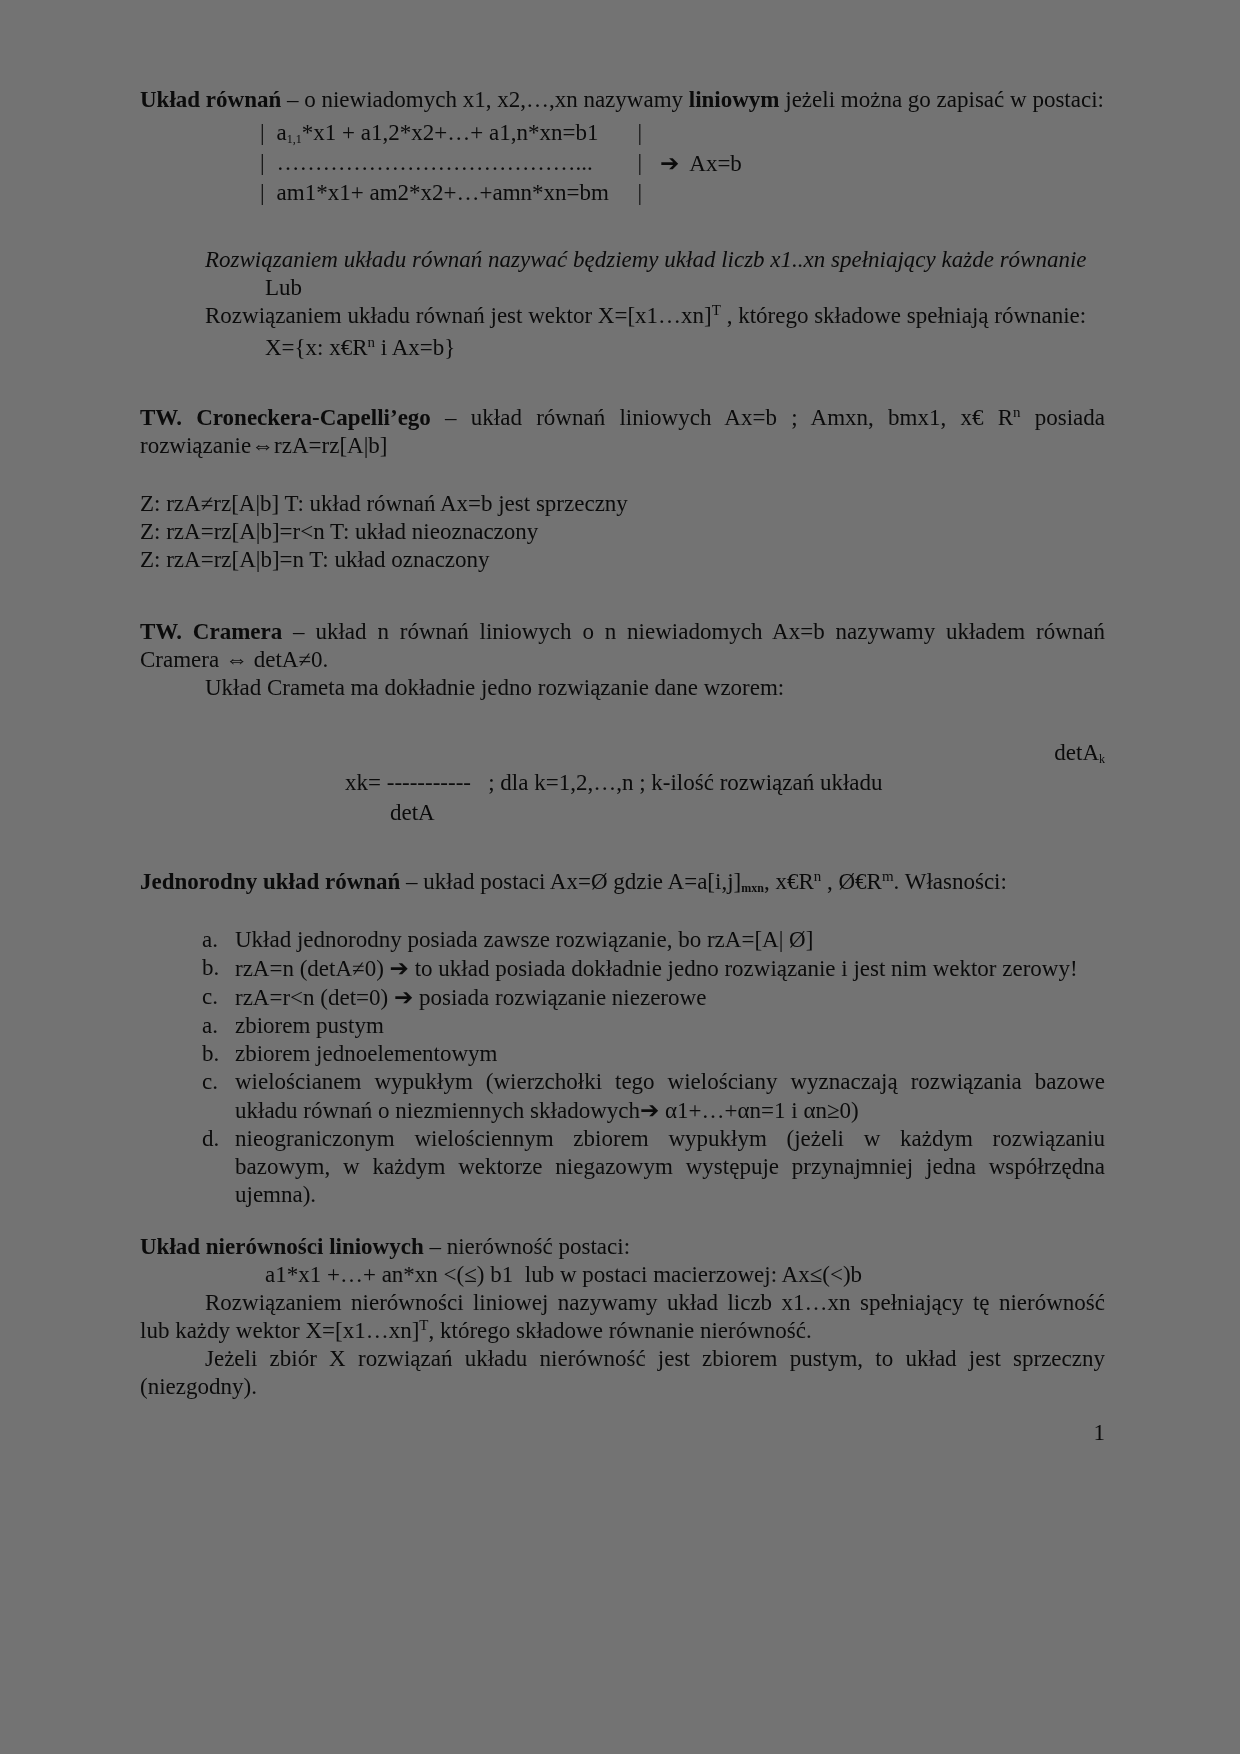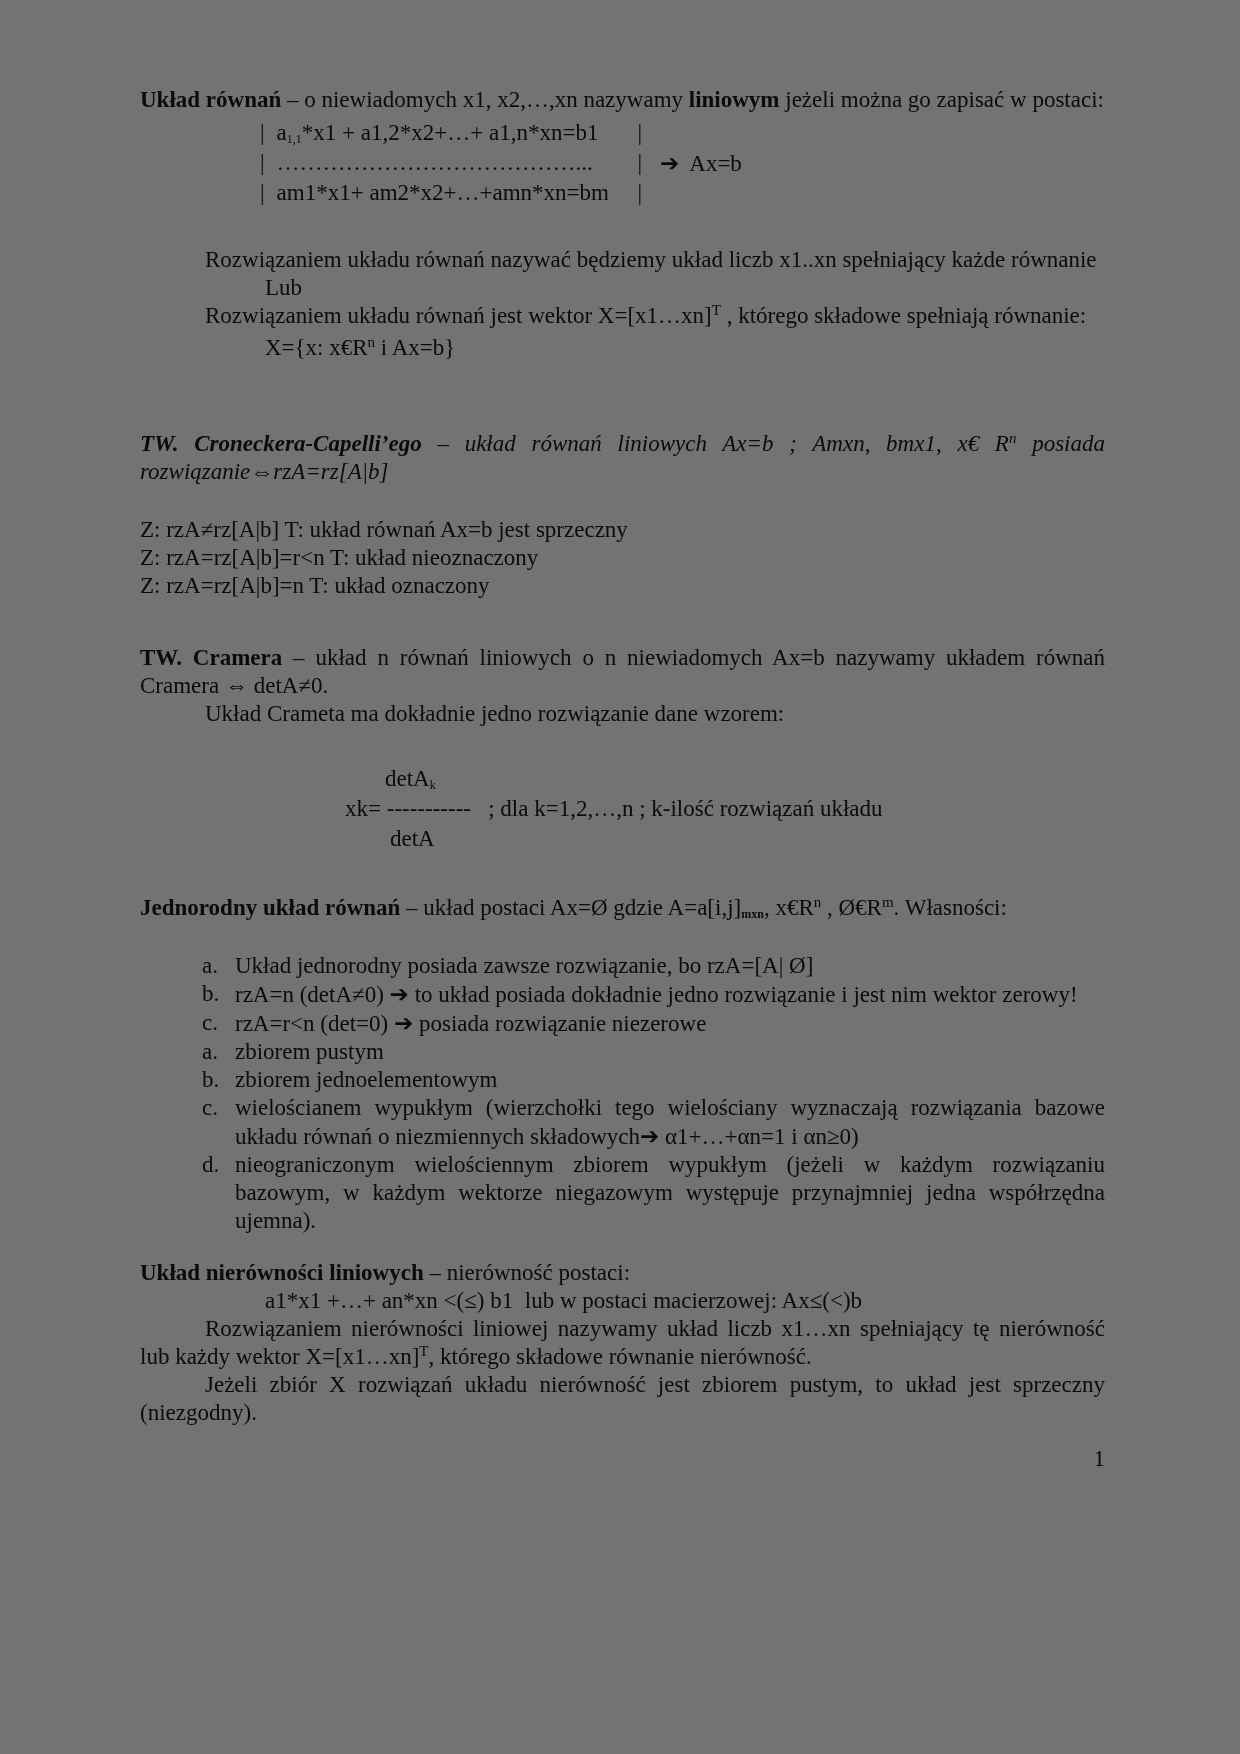--- a/index.html
+++ b/index.html
@@ -25,27 +25,27 @@
   
   .system-wrap { display: flex; align-items: center; margin-top: 4px; margin-left: 120px; }
   .matrix { width: 382px; }
   .m-row { display: flex; line-height: 30px; }
   .m-bar { flex: none; }
   .m-text { flex: 1; padding-left: 12px; }
   .arrow-result { margin-left: 18px; white-space: nowrap; }
   .arrow-result .res { margin-left: 10px; }
 
   
-  .sp-solution { margin-top: 38px; }
+  .sp-solution { margin-top: 38px; font-style: italic; }
   .sp-set { margin-top: 4px; }
-  .sp-kronecker { margin-top: 68px; font-style: italic; }
+  .sp-kronecker { margin-top: 42px; }
   .sp-zblock { margin-top: 30px; }
   .sp-cramer { margin-top: 44px; }
   .formula { margin-top: 36px; line-height: 30px; }
-  .f-num { padding-left: 245px; }
+  .f-num { padding-left: 245px; text-align: right; }
   .f-mid { padding-left: 205px; }
   .f-den { padding-left: 250px; }
   .sp-homogeneous { margin-top: 40px; }
   .abc { margin-top: 30px; }
   .abc.tight { margin-top: 0; }
   .abc .item { display: flex; }
   .abc .marker { flex: none; width: 33px; margin-left: 62px; }
   .abc .li-text { flex: 1; text-align: justify; }
   .sp-boundary { margin-top: 38px; }
   .sp-inequality { margin-top: 24px; }

